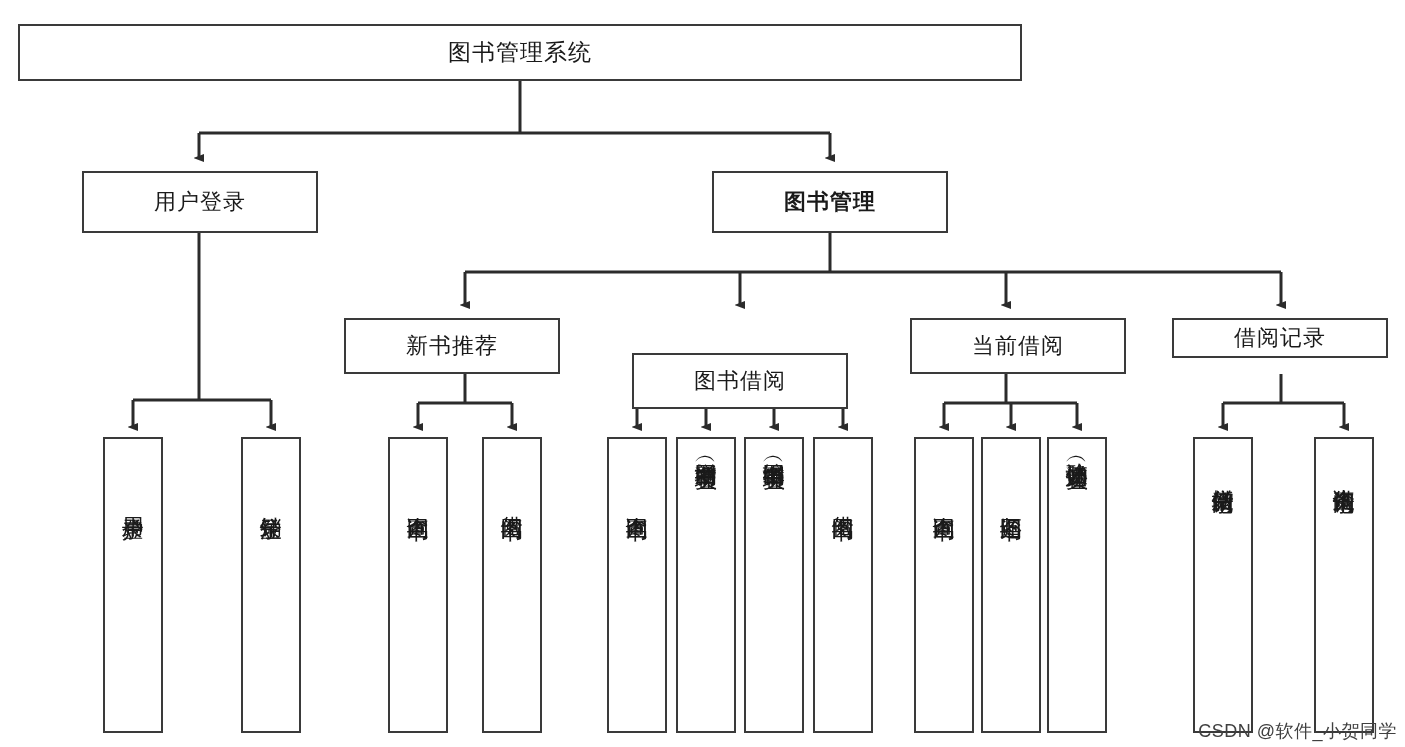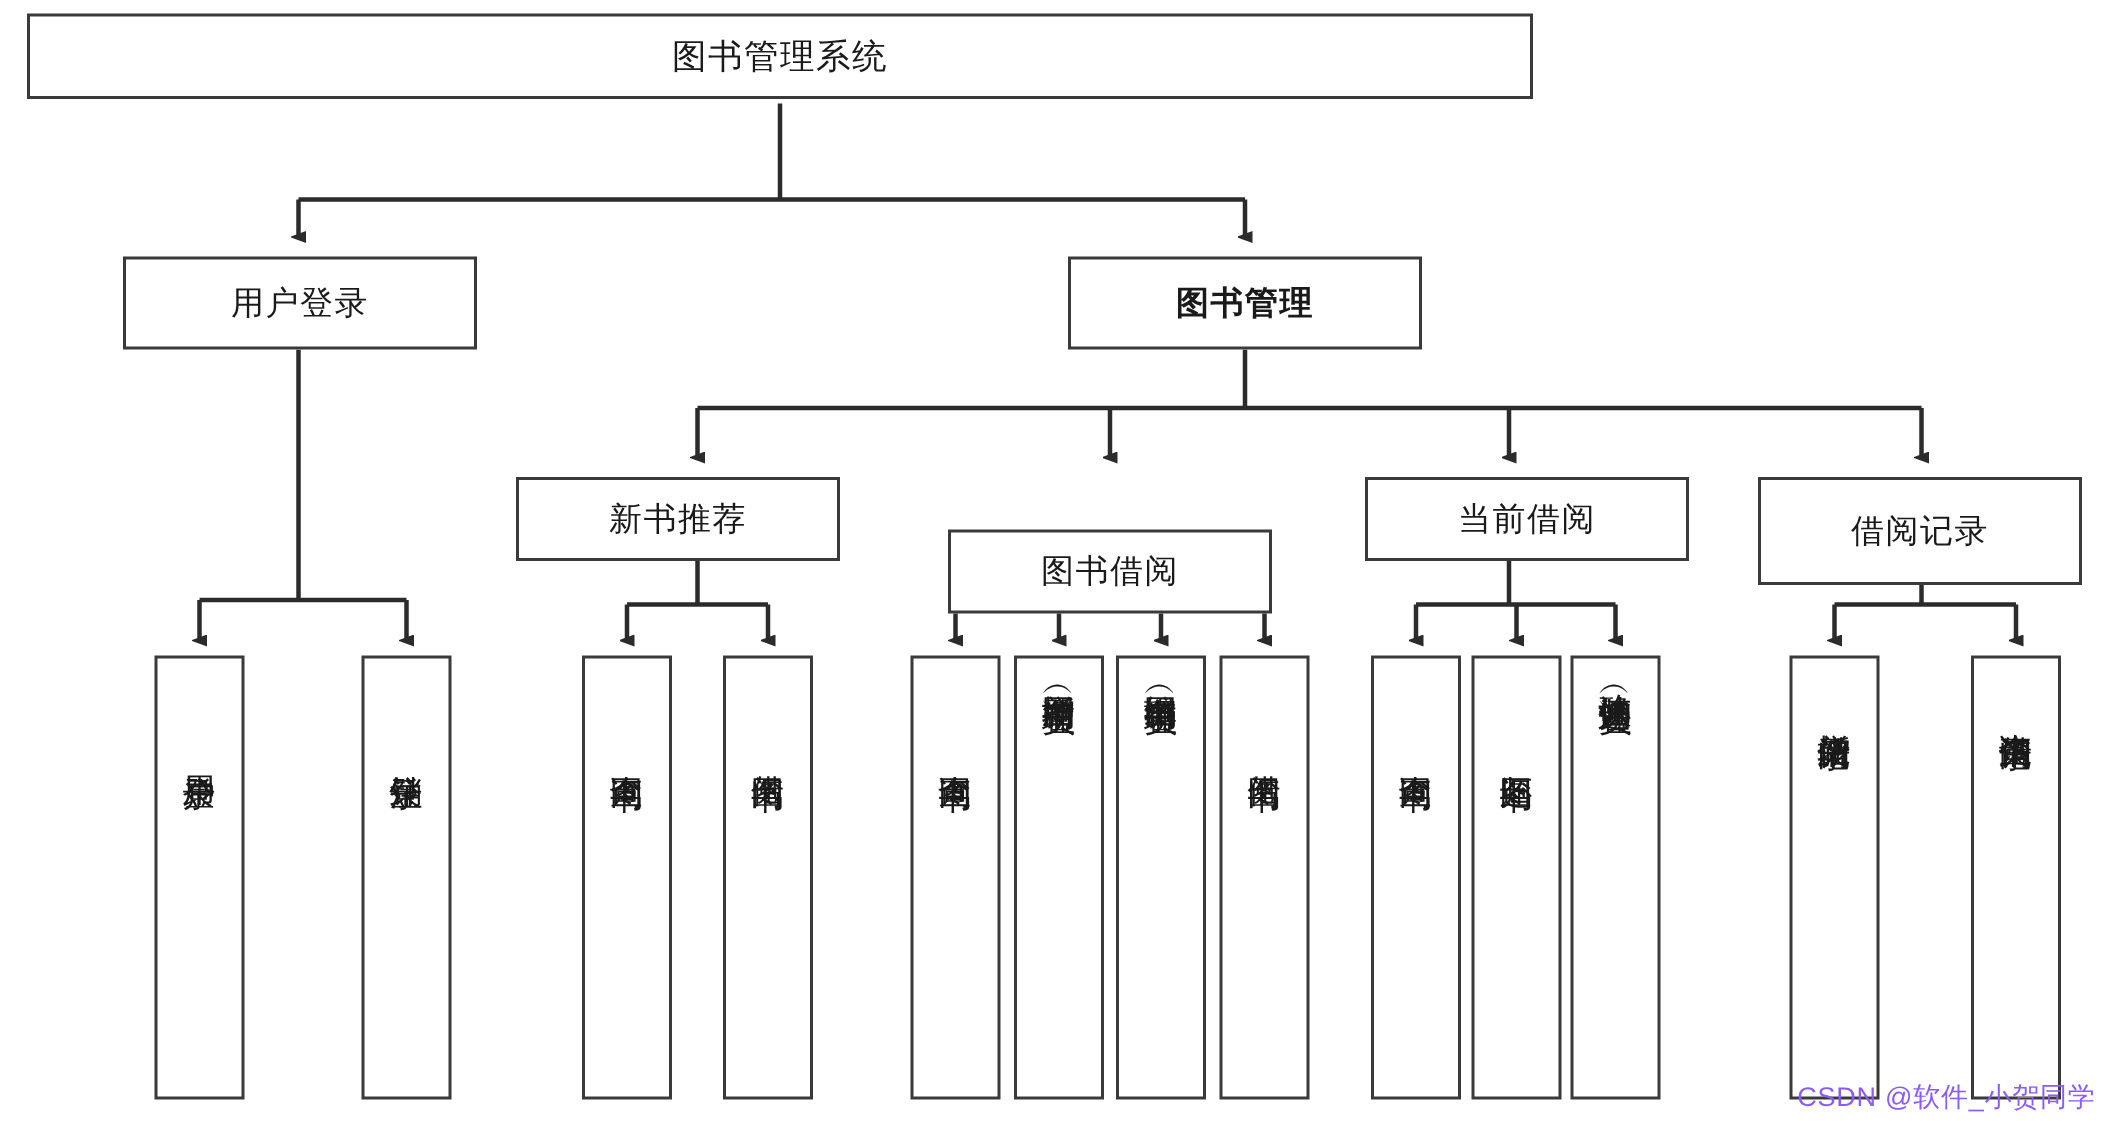--- a/index.html
+++ b/index.html
@@ -61,21 +61,21 @@
   }
   .htext {
     white-space: nowrap;
     letter-spacing: 1px;
   }
   #watermark {
     position: absolute;
     right: 8px;
     bottom: 4px;
     font-size: 18px;
-    color: #8b5cf6;
+    color: #404040;
     letter-spacing: 0.5px;
     white-space: nowrap;
   }
 </style>
 </head>
 <body>
 
 <div id="canvas">
 
   <svg id="edges" viewBox="0 0 1405 747" xmlns="http://www.w3.org/2000/svg">
@@ -121,41 +121,41 @@
       <path d="M1011,403 L1011,427" marker-end="url(#arrow)"></path>
       <path d="M1077,403 L1077,427" marker-end="url(#arrow)"></path>
 
       <path d="M1281,374 L1281,403"></path>
       <path d="M1223,403 L1344,403"></path>
       <path d="M1223,403 L1223,427" marker-end="url(#arrow)"></path>
       <path d="M1344,403 L1344,427" marker-end="url(#arrow)"></path>
     </g>
   </svg>
 
-  <div class="node root" style="left:18px; top:9px; width:1004px; height:57px;">
+  <div class="node root" style="left:18px; top:24px; width:1004px; height:57px;">
     <span class="htext">图书管理系统</span>
   </div>
 
   <div class="node lvl1" style="left:82px; top:171px; width:236px; height:62px;">
     <span class="htext">用户登录</span>
   </div>
   <div class="node lvl1" style="left:712px; top:171px; width:236px; height:62px;font-weight:bold;">
     <span class="htext">图书管理</span>
   </div>
 
   <div class="node lvl2" style="left:344px; top:318px; width:216px; height:56px;">
     <span class="htext">新书推荐</span>
   </div>
   <div class="node lvl2" style="left:632px; top:318px; width:216px; height:56px;margin-top:35px;">
     <span class="htext">图书借阅</span>
   </div>
   <div class="node lvl2" style="left:910px; top:318px; width:216px; height:56px;">
     <span class="htext">当前借阅</span>
   </div>
-  <div class="node lvl2" style="left:1172px; top:318px; width:216px; height:72px;">
+  <div class="node lvl2" style="left:1172px; top:318px; width:216px; height:40px;">
     <span class="htext">借阅记录</span>
   </div>
 
   <div class="node leaf" style="left:103px; top:437px; width:60px; height:296px; padding-top:60px;">
     <span class="vtext">用户登录</span>
   </div>
   <div class="node leaf" style="left:241px; top:437px; width:60px; height:296px; padding-top:60px;">
     <span class="vtext">注销登录</span>
   </div>
 

